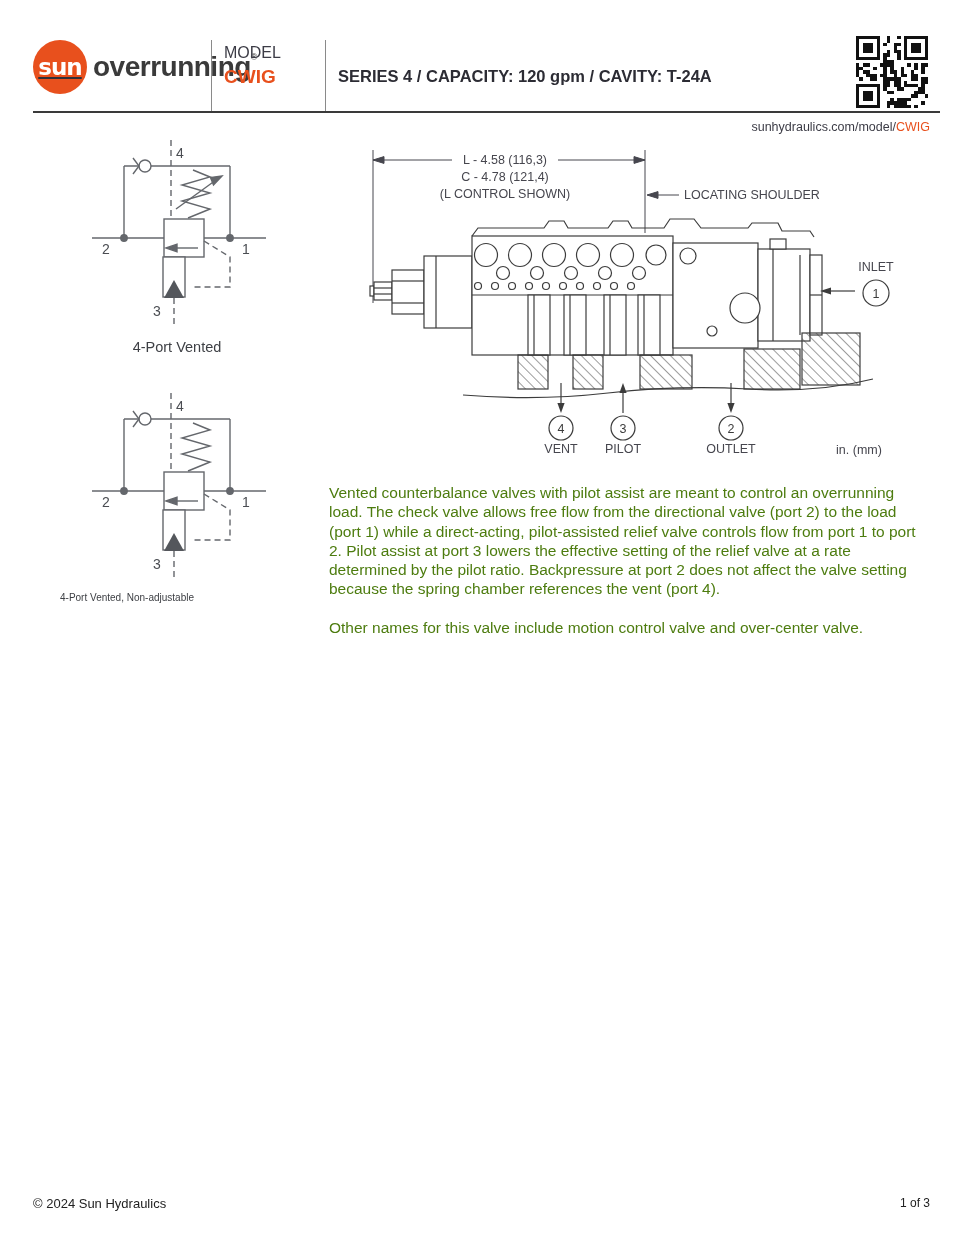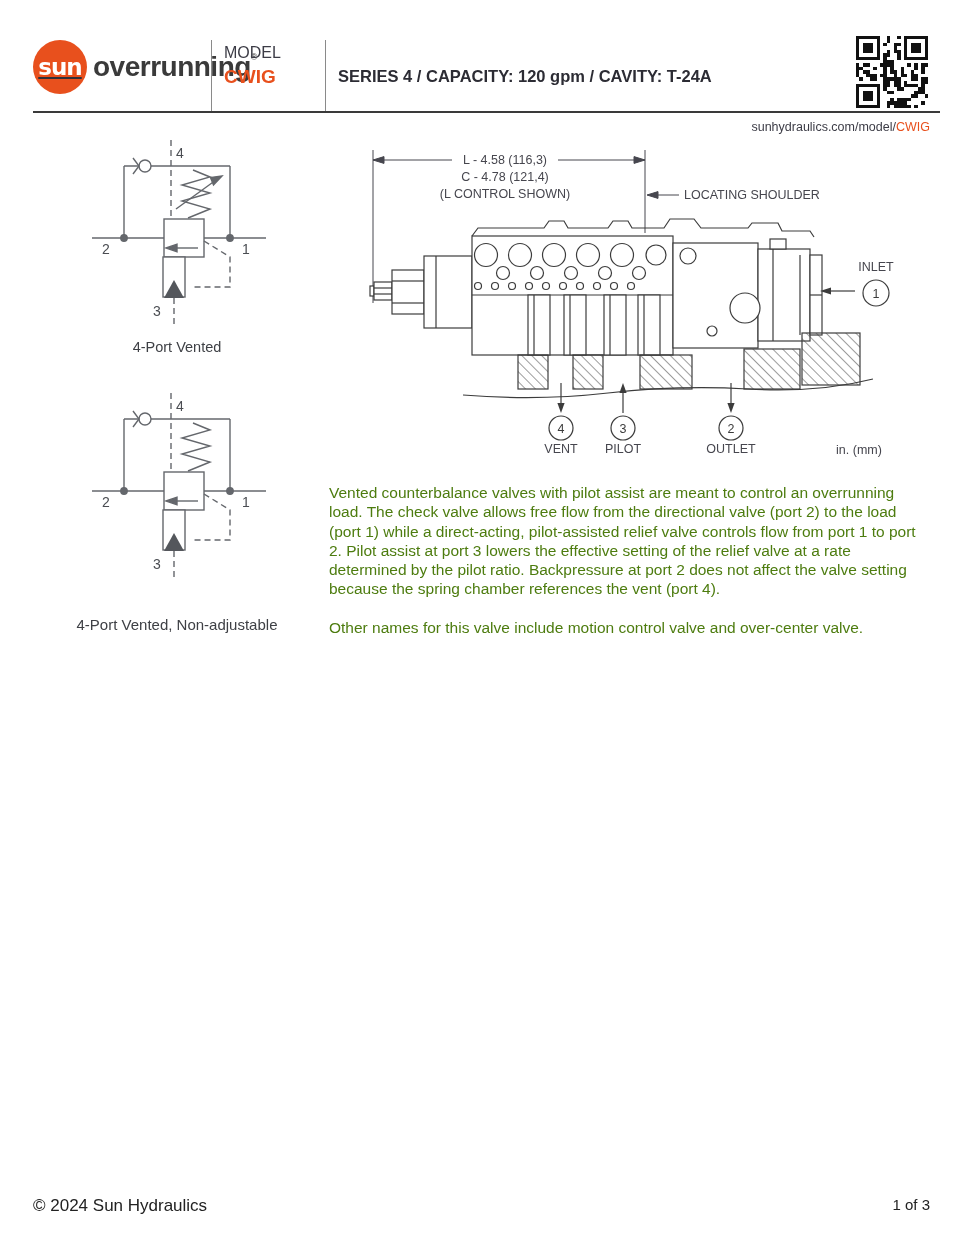--- a/index.html
+++ b/index.html
@@ -22,31 +22,31 @@
   .qr{position:absolute;left:856px;top:36px;width:72px;height:72px;}
   .qr svg{width:72px;height:72px;display:block;}
   .header-rule{position:absolute;left:33px;top:111px;width:907px;height:2px;background:#3a3a3a;}
   .model-link{position:absolute;right:28px;top:120px;font-size:12.5px;color:#3c3c46;margin-left:28px;}
   .model-link .accent{color:#e8501d;}
   
   .schem1{position:absolute;left:70px;top:135px;}
   .schem2{position:absolute;left:70px;top:388px;}
   .schem-caption1{position:absolute;left:60px;top:339px;width:234px;text-align:center;
                   font-size:14.5px;color:#3e4045;}
-  .schem-caption2{position:absolute;left:60px;top:616px;width:234px;text-align:center;
-                  font-size:15px;color:#3e4045;}
+  .schem-caption2{position:absolute;left:60px;top:592px;width:234px;
+                  font-size:10px;color:#3e4045;}
   
   .drawing{position:absolute;left:368px;top:143px;}
   
   .desc{position:absolute;left:329px;top:483px;width:603px;font-size:15.5px;line-height:19.3px;
         color:#4d7c0f;}
   .desc p{margin:0 0 19px 0;}
   
-  .footer-left{position:absolute;left:33px;top:1196px;font-size:17px;color:#222;text-align:center;}
-  .footer-right{position:absolute;right:28px;top:1196px;font-size:15px;color:#222;}
+  .footer-left{position:absolute;left:33px;top:1196px;font-size:13px;color:#222;text-align:center;}
+  .footer-right{position:absolute;right:28px;top:1196px;font-size:12px;color:#222;}
   
   text{font-family:"Liberation Sans",sans-serif;}
   .dim-text{font-size:12.5px;fill:#46464e;}
   .cap-text{font-size:12.5px;fill:#46464e;}
   .port-num{font-size:12.5px;fill:#3c3c3c;}
   .sym-num{font-size:14px;fill:#4a4d52;}
 </style>
 </head>
 <body>
 

